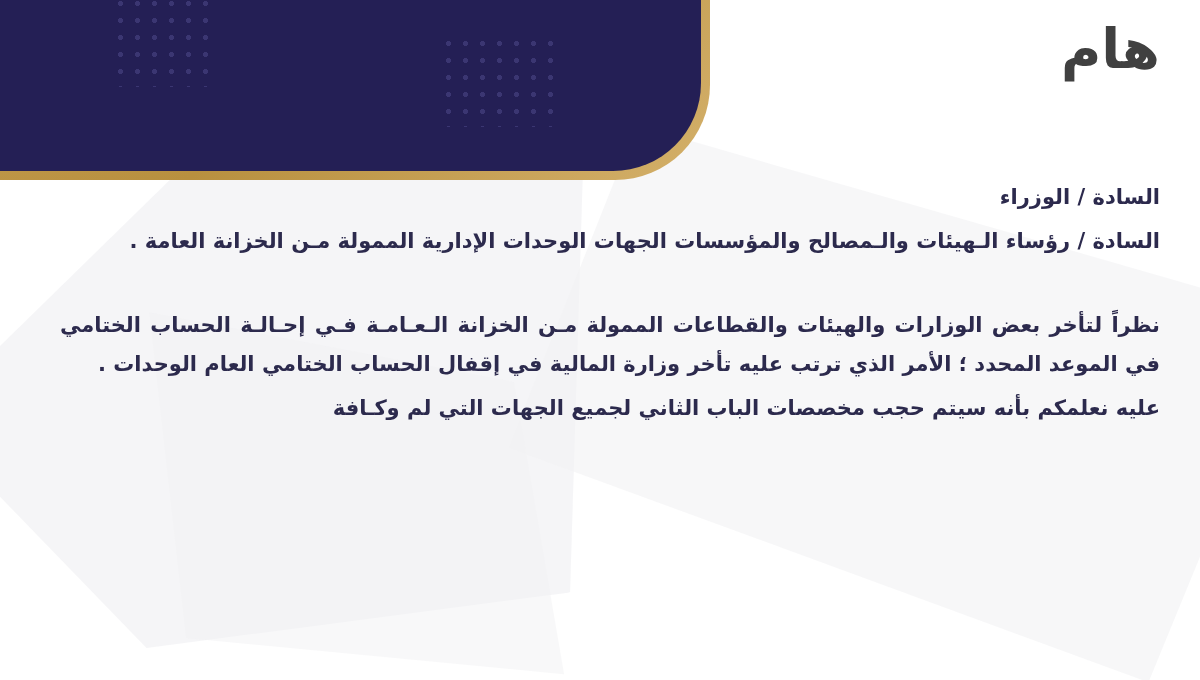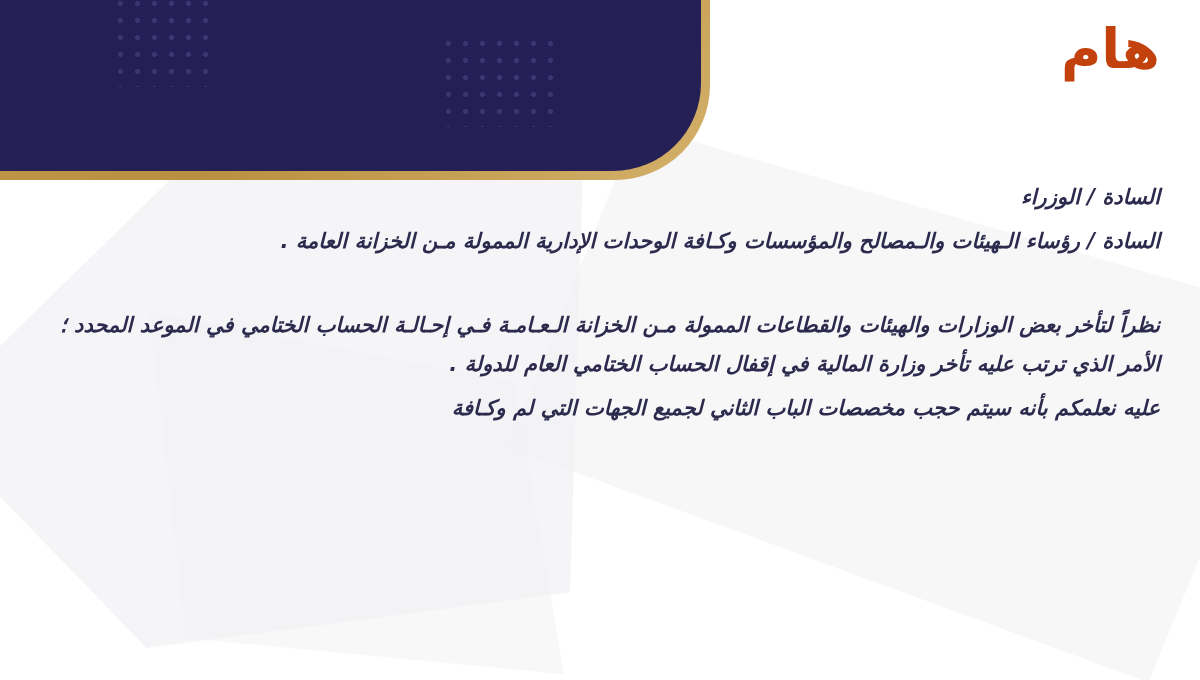--- a/index.html
+++ b/index.html
@@ -93,21 +93,21 @@
     height: 92px;
     background-image: radial-gradient(#4d4889 2.4px, transparent 2.6px);
     background-size: 17px 17px;
   }
 
   
   .headline {
     position: absolute;
     top: 22px;
     right: 40px;
-    color: #c2410c;
+    color: #404040;
     font-size: 55px;
     font-weight: bold;
     letter-spacing: 0;
     line-height: 1;
     direction: rtl;
     text-align: right;
   }
 
   
   .body {
@@ -115,21 +115,21 @@
     top: 178px;
     right: 40px;
     left: 48px;
     direction: rtl;
     text-align: right;
     color: #2c2a4d;
     font-size: 21px;
     font-weight: bold;
     line-height: 1.82;
   }
-  .para { margin: 0 0 6px 12px; font-style: italic; }
+  .para { margin: 0 0 6px 12px; }
   .para.spaced { margin-top: 46px; }
   .para.justified { text-align: justify; text-align-last: right; }
 </style>
 </head>
 <body>
 
 <div class="page">
 
   <div class="bg-shape bg-shape-a"></div>
   <div class="bg-shape bg-shape-b"></div>
@@ -141,18 +141,18 @@
       <div class="dots dots-a"></div>
       <div class="dots dots-b"></div>
     </div>
 
   </div>
 
   <div class="headline">هام</div>
 
   <div class="body">
     <p class="para">السادة / الوزراء</p>
-    <p class="para justified">السادة / رؤساء الـهيئات والـمصالح والمؤسسات وكـافة الوحدات الإدارية الممولة مـن الخزانة العامة .</p>
-    <p class="para justified spaced">نظراً لتأخر بعض الوزارات والهيئات والقطاعات الممولة مـن الخزانة الـعـامـة فـي إحـالـة الحساب الختامي في الموعد المحدد ؛ الأمر الذي ترتب عليه تأخر وزارة المالية في إقفال الحساب الختامي العام للدولة .</p>
+    <p class="para justified">السادة / رؤساء الـهيئات والـمصالح والمؤسسات الجهات الوحدات الإدارية الممولة مـن الخزانة العامة .</p>
+    <p class="para justified spaced">نظراً لتأخر بعض الوزارات والهيئات والقطاعات الممولة مـن الخزانة الـعـامـة فـي إحـالـة الحساب الختامي في الموعد المحدد ؛ الأمر الذي ترتب عليه تأخر وزارة المالية في إقفال الحساب الختامي العام الوحدات .</p>
     <p class="para justified">عليه نعلمكم بأنه سيتم حجب مخصصات الباب الثاني لجميع الجهات التي لم وكـافة</p>
   </div>
 
 </div>
 
 </body></html>

